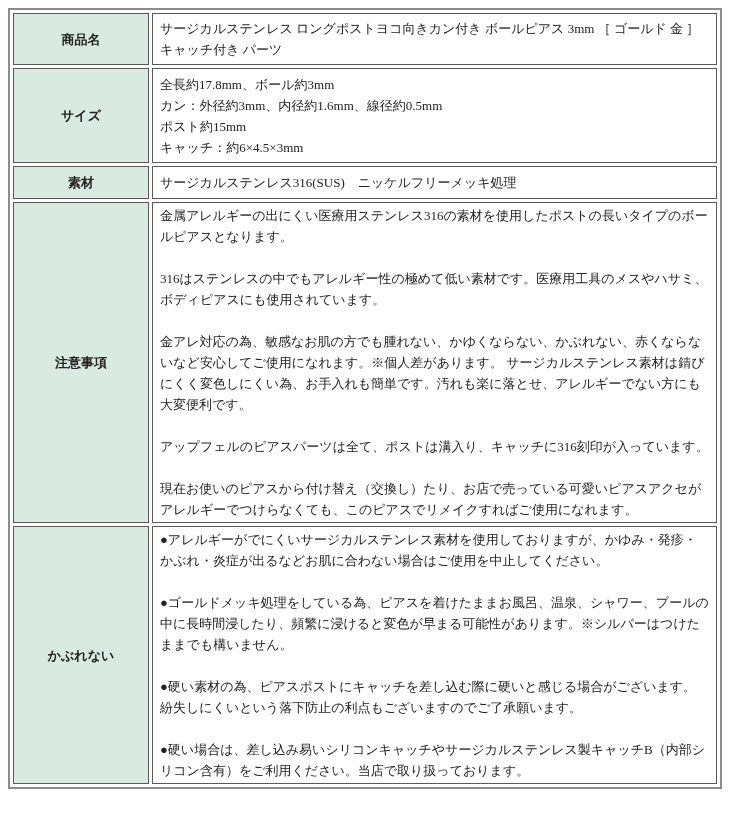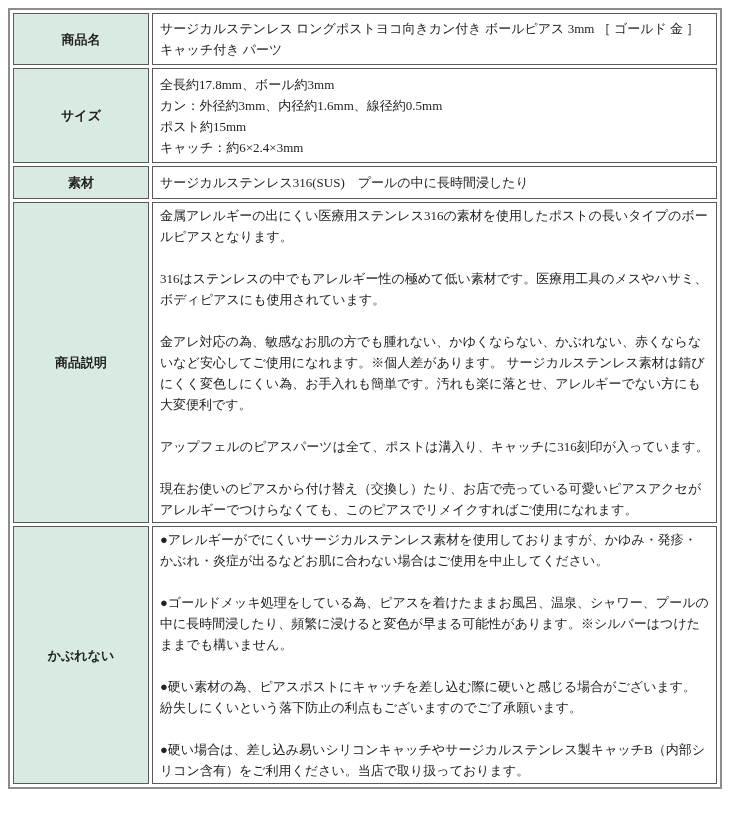--- a/index.html
+++ b/index.html
@@ -58,28 +58,28 @@
   <tbody>
     <tr class="r-name">
       <th>商品名</th>
       <td>サージカルステンレス ロングポストヨコ向きカン付き ボールピアス 3mm ［ ゴールド 金 ］キャッチ付き パーツ</td>
     </tr>
     <tr class="r-size">
       <th>サイズ</th>
       <td>全長約17.8mm、ボール約3mm
 カン：外径約3mm、内径約1.6mm、線径約0.5mm
 ポスト約15mm
-キャッチ：約6×2.4×3mm</td>
+キャッチ：約6×4.5×3mm</td>
     </tr>
     <tr class="r-mat">
       <th>素材</th>
-      <td>サージカルステンレス316(SUS)　プールの中に長時間浸したり</td>
+      <td>サージカルステンレス316(SUS)　ニッケルフリーメッキ処理</td>
     </tr>
     <tr class="r-desc">
-      <th>商品説明</th>
+      <th>注意事項</th>
       <td>金属アレルギーの出にくい医療用ステンレス316の素材を使用したポストの長いタイプのボールピアスとなります。
 
 316はステンレスの中でもアレルギー性の極めて低い素材です。医療用工具のメスやハサミ、ボディピアスにも使用されています。
 
 金アレ対応の為、敏感なお肌の方でも腫れない、かゆくならない、かぶれない、赤くならないなど安心してご使用になれます。※個人差があります。 サージカルステンレス素材は錆びにくく変色しにくい為、お手入れも簡単です。汚れも楽に落とせ、アレルギーでない方にも大変便利です。
 
 アップフェルのピアスパーツは全て、ポストは溝入り、キャッチに316刻印が入っています。
 
 現在お使いのピアスから付け替え（交換し）たり、お店で売っている可愛いピアスアクセがアレルギーでつけらなくても、このピアスでリメイクすればご使用になれます。</td>
     </tr>

